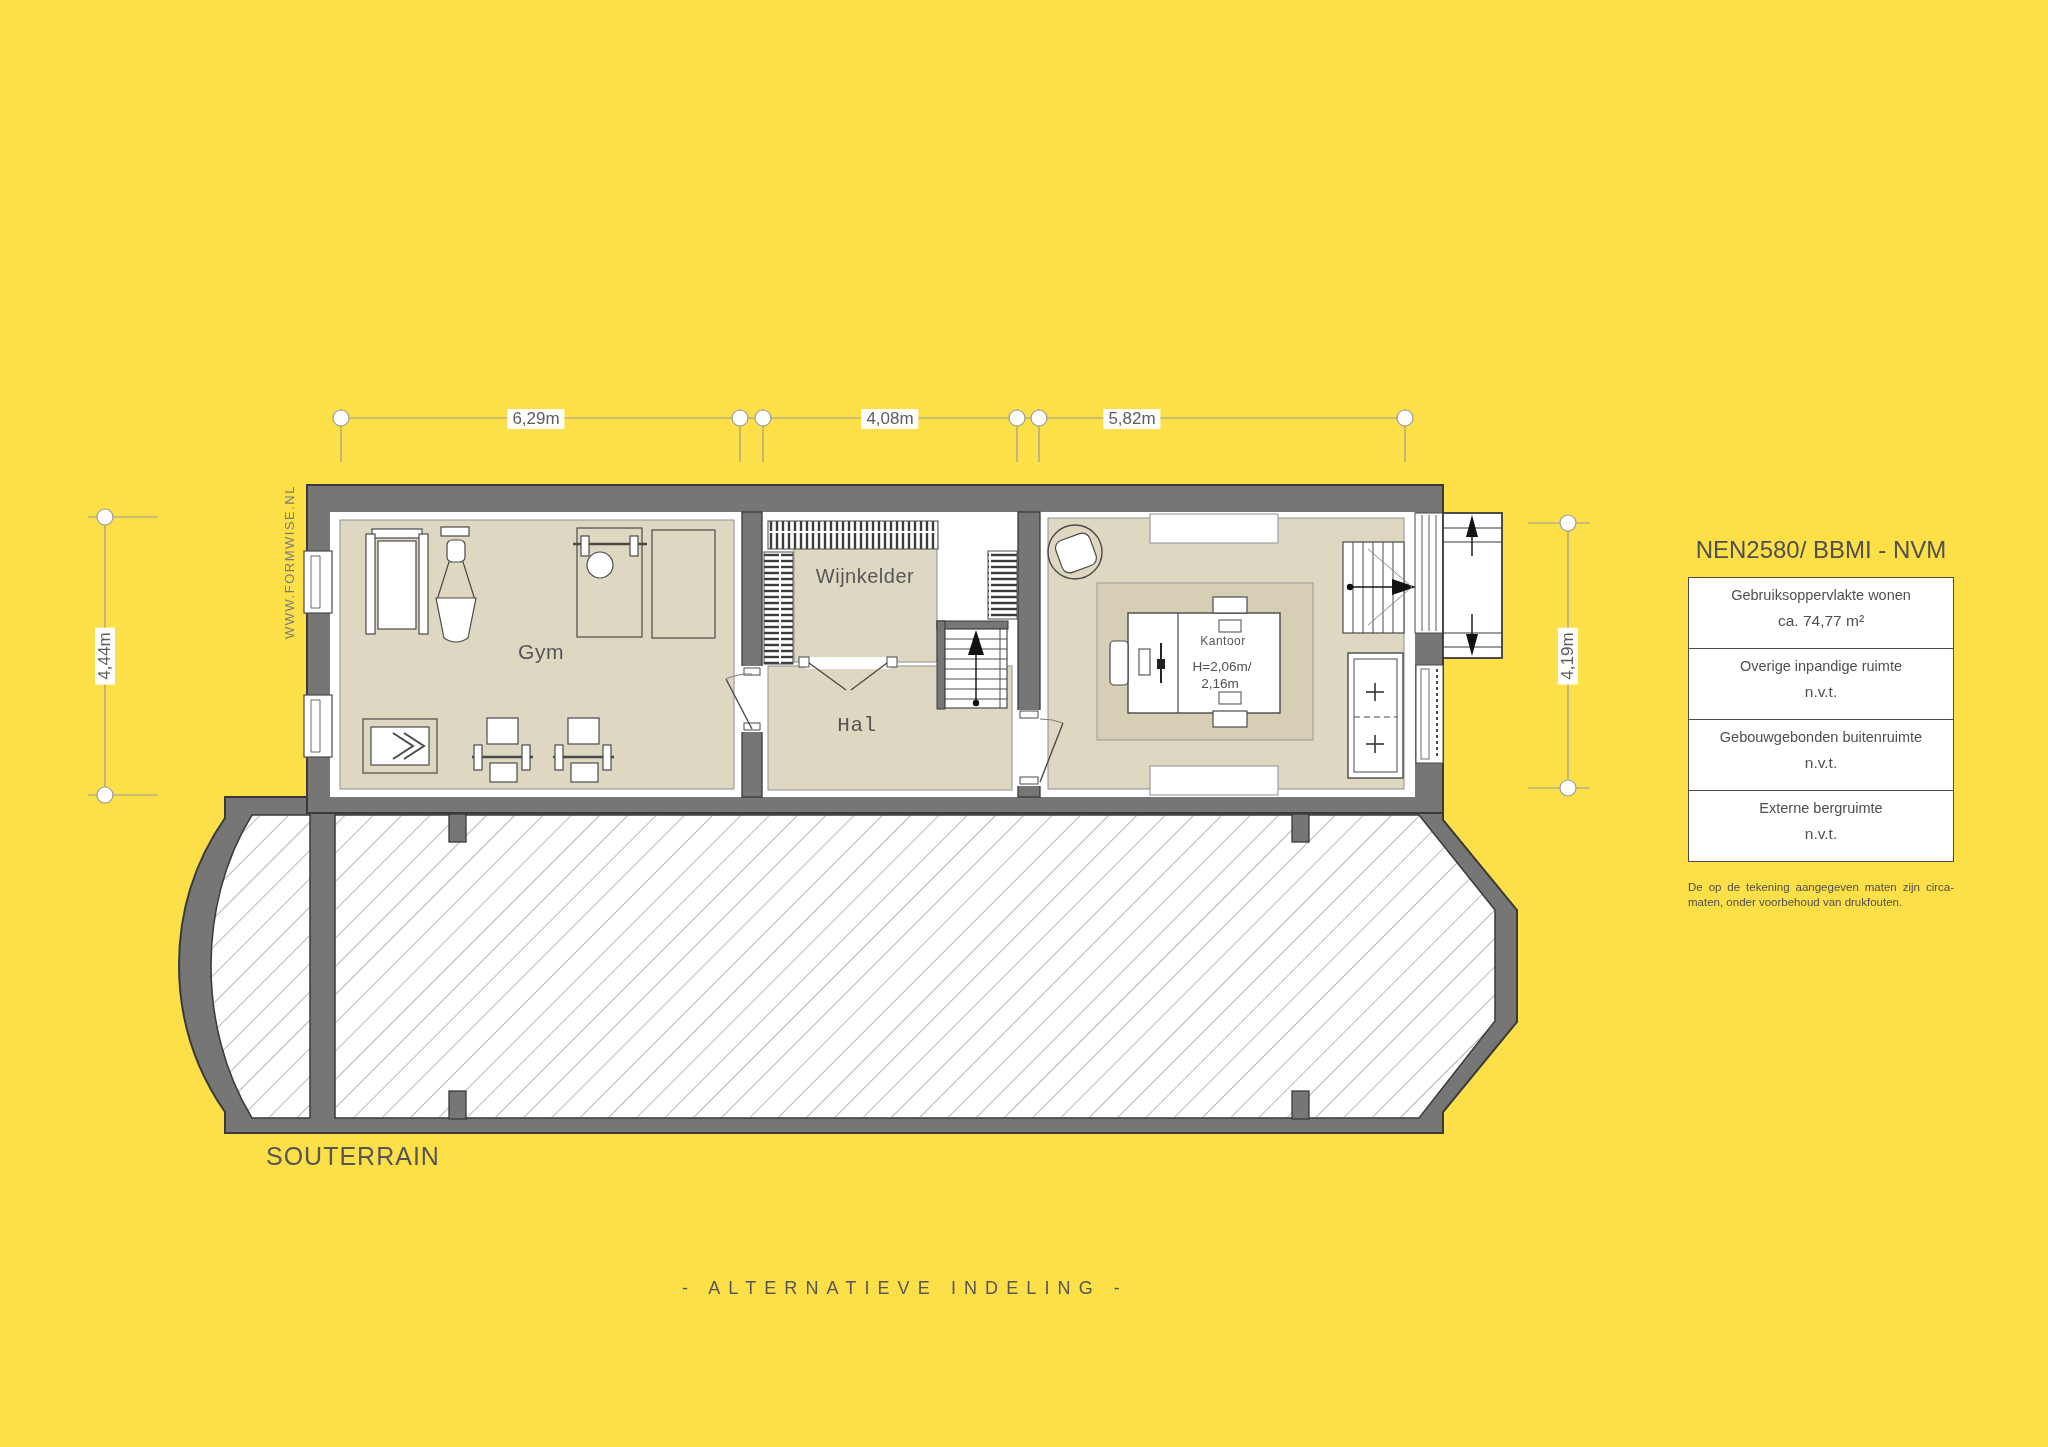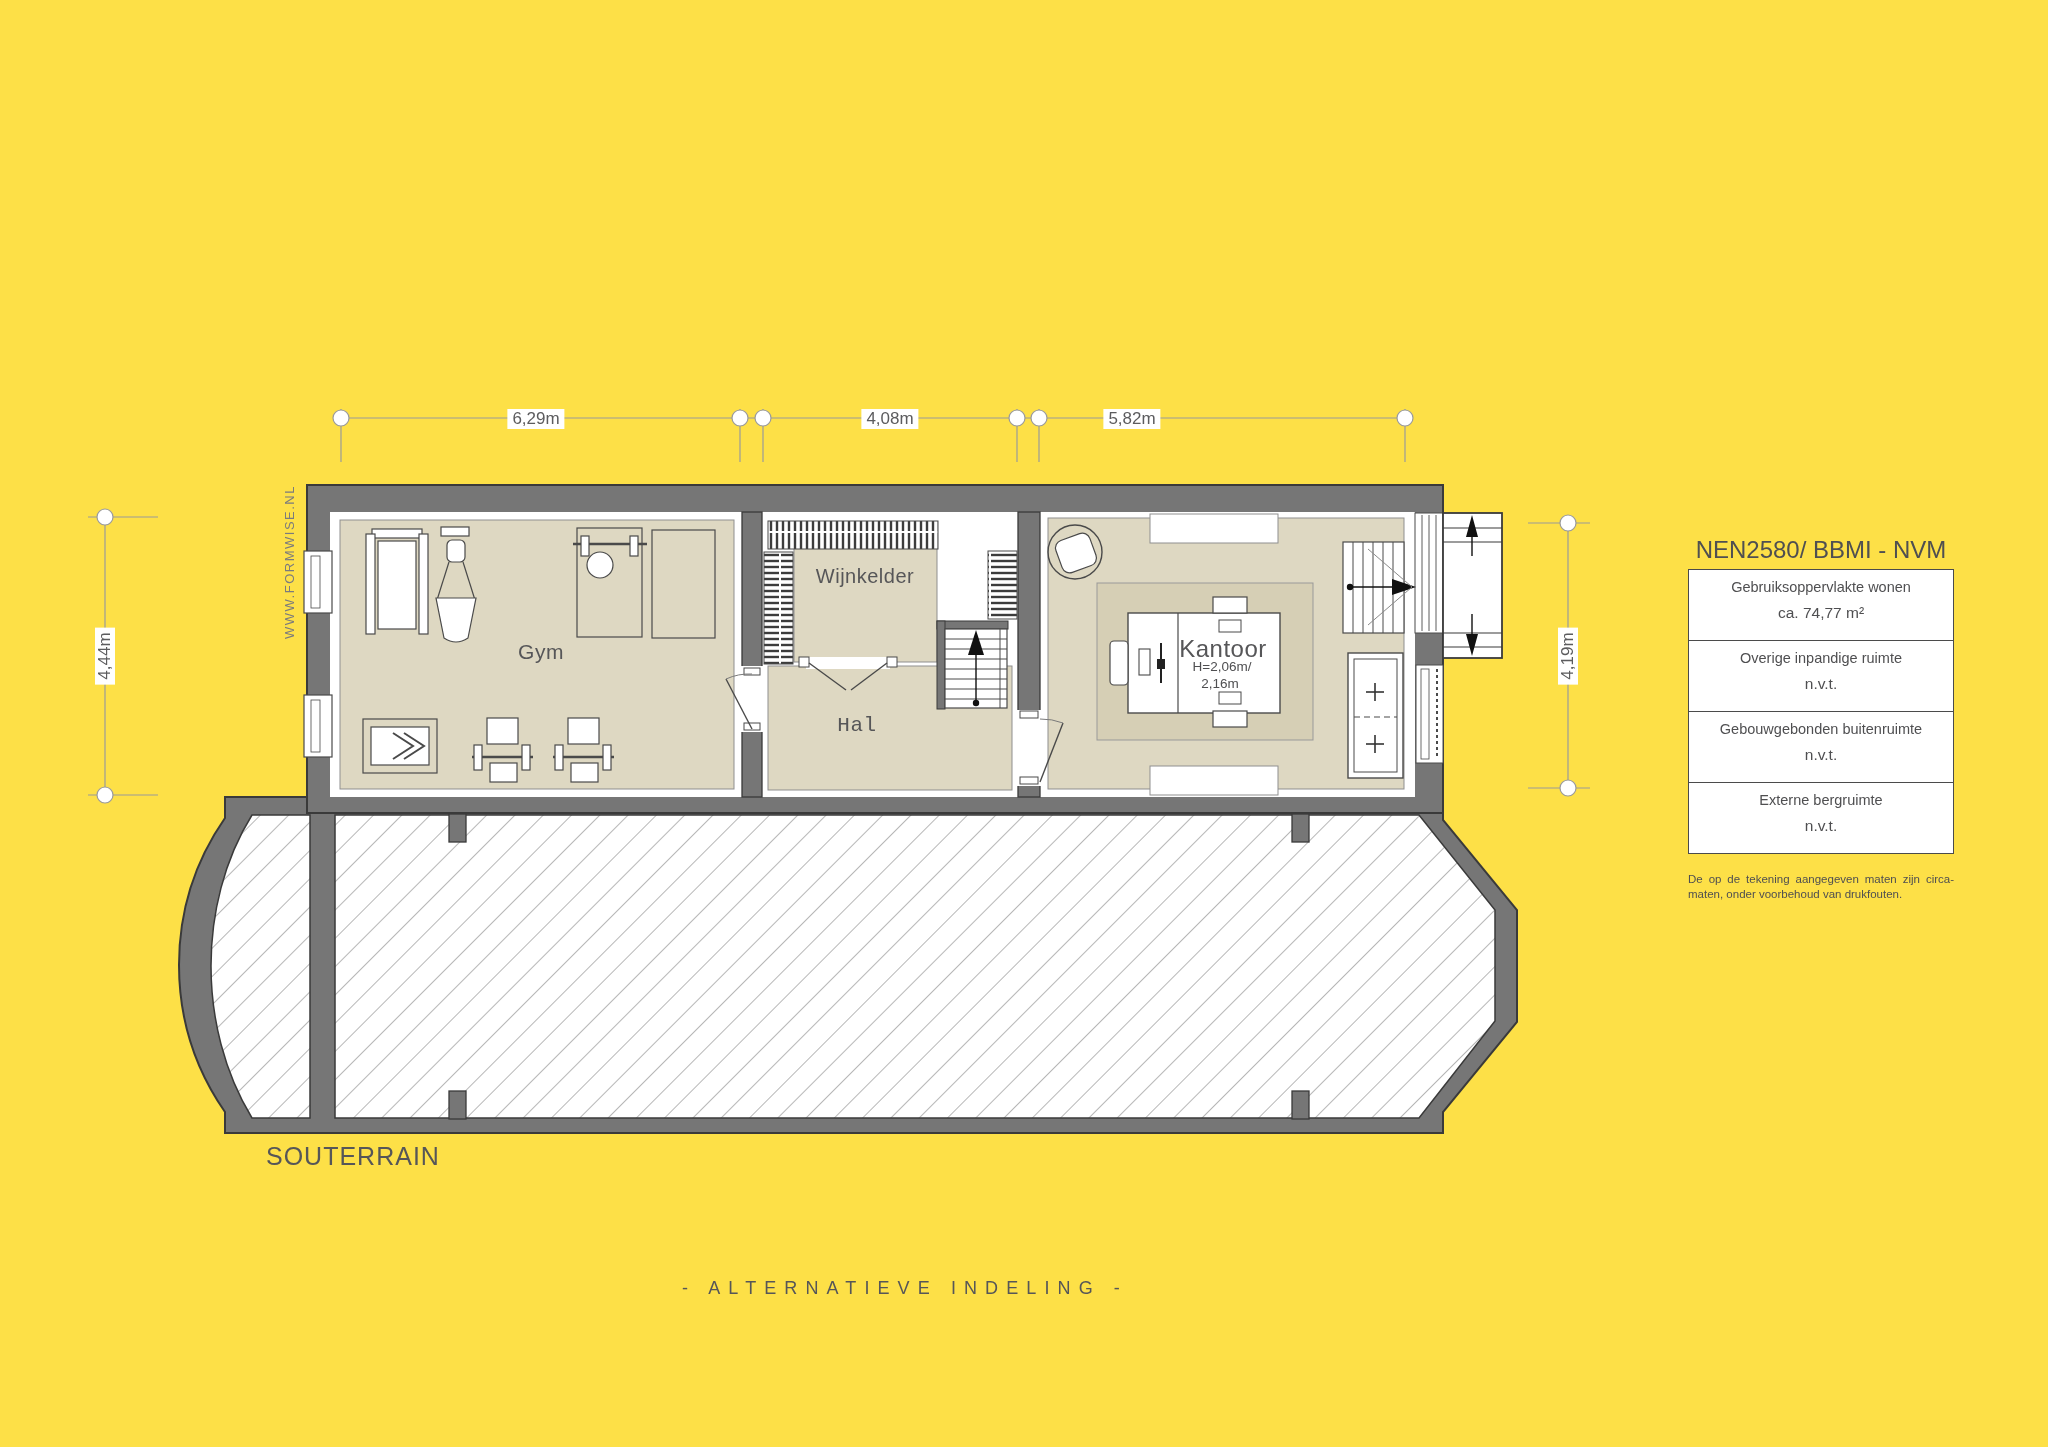--- a/index.html
+++ b/index.html
@@ -9,21 +9,21 @@
   .lbl{position:absolute;white-space:nowrap;color:#565658;}
   .room-lbl{font-size:21px;letter-spacing:.5px;transform:translate(-50%,-50%);}
   .dim-lbl{font-size:17px;background:#fff;padding:0 5px;transform:translate(-50%,-50%);color:#5c5c5e;}
   .dim-lbl.vert{transform:translate(-50%,-50%) rotate(-90deg);}
   .hnote{font-size:13.5px;transform:translate(-50%,-50%);color:#4f4f51;}
   #watermark{font-size:13px;letter-spacing:1.5px;color:#7b7b7d;transform:translate(-50%,-50%) rotate(-90deg);}
   #floor-label{font-size:25px;letter-spacing:1px;color:#565658;margin-left:44px;}
   #footer-title{font-size:18px;letter-spacing:.45em;color:#565658;transform:translateX(-50%);}
   
   #legend{position:absolute;left:1688px;top:536px;width:266px;}
-  #legend .title{font-size:24px;text-align:center;color:#4f4f51;margin-bottom:5px;white-space:nowrap;}
+  #legend .title{font-size:24px;text-align:center;color:#4f4f51;margin-bottom:13px;white-space:nowrap;}
   #legend .box{border:1.6px solid #4b4b4b;background:#fff;}
   #legend .row{height:70px;border-bottom:1.6px solid #4b4b4b;text-align:center;}
   #legend .row:last-child{border-bottom:none;}
   #legend .row .rlabel{font-size:14.5px;padding-top:9px;color:#4f4f51;}
   #legend .row .rvalue{font-size:15.5px;padding-top:9px;color:#4f4f51;}
   #legend .note{margin-top:18px;font-size:11.5px;line-height:1.32;text-align:justify;color:#4f4f51;}
 </style>
 </head>
 <body>
 
@@ -285,21 +285,21 @@
   <div class="lbl dim-lbl" style="left:890px;top:419px;">4,08m</div>
   <div class="lbl dim-lbl" style="left:1132px;top:419px;">5,82m</div>
   <div class="lbl dim-lbl vert" style="left:105px;top:656px;">4,44m</div>
   <div class="lbl dim-lbl vert" style="left:1568px;top:656px;">4,19m</div>
 
   <div class="lbl" id="watermark" style="left:289px;top:562px;">WWW.FORMWISE.NL</div>
 
   <div class="lbl room-lbl" style="left:541px;top:652px;">Gym</div>
   <div class="lbl room-lbl" style="left:865px;top:576px;font-size:20px;">Wijnkelder</div>
   <div class="lbl room-lbl" style="left:857px;top:725px;font-family:Liberation Mono, monospace;">Hal</div>
-  <div class="lbl room-lbl" style="left:1223px;top:641px;font-size:24px;margin-top:8px;">Kantoor</div>
+  <div class="lbl room-lbl" style="left:1223px;top:641px;font-size:12px;">Kantoor</div>
   <div class="lbl hnote" style="left:1222px;top:666px;">H=2,06m/</div>
   <div class="lbl hnote" style="left:1220px;top:683px;">2,16m</div>
 
   <div class="lbl" id="floor-label" style="left:222px;top:1142px;">SOUTERRAIN</div>
 
   <div class="lbl" id="footer-title" style="left:905px;top:1278px;">- ALTERNATIEVE INDELING -</div>
 
   <div id="legend">
     <div class="title">NEN2580/ BBMI - NVM</div>
     <div class="box">

